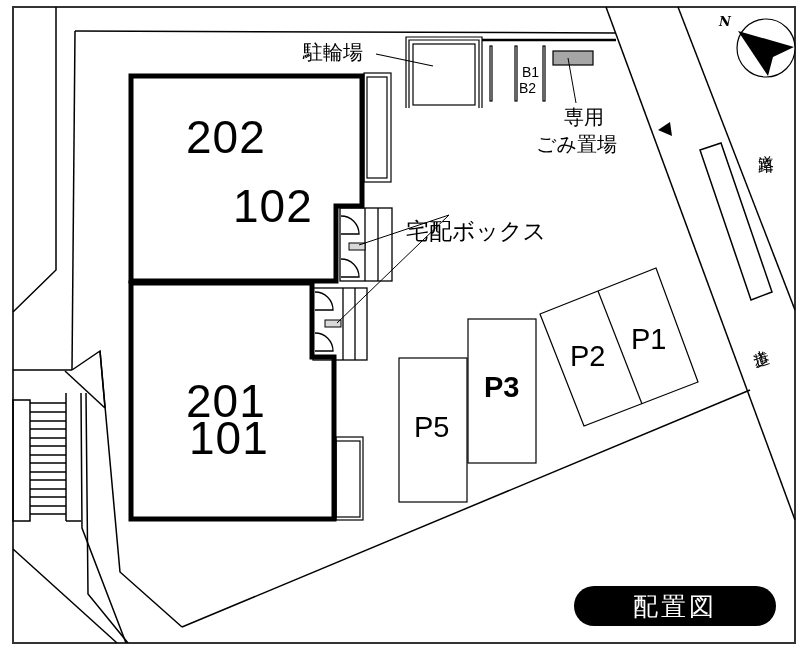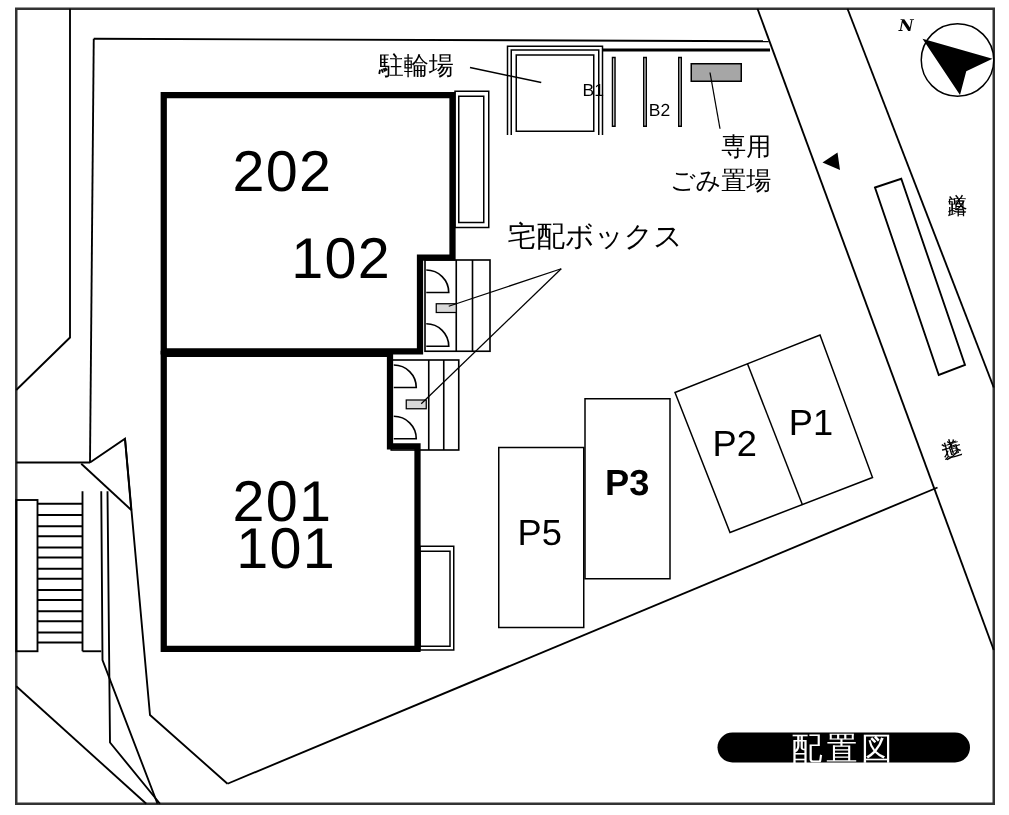--- a/index.html
+++ b/index.html
@@ -1,27 +1,27 @@
 <!DOCTYPE html>
 <html><head>
   <meta charset="utf-8">
   <style>
     html, body { margin: 0; padding: 0; background: #ffffff; }
     body { width: 807px; height: 652px; overflow: hidden; position: relative; font-family: "DejaVu Sans", sans-serif; }
     #plan { position: absolute; left: 0; top: 0; width: 807px; height: 652px; }
     .lbl { position: absolute; color: #000; white-space: nowrap; line-height: 1; }
     .unit { font-family: "Liberation Sans", sans-serif; font-size: 46px; letter-spacing: 1px; }
     .jp { font-family: "DejaVu Sans", sans-serif; font-size: 20px; }
-    .jp-big { font-family: Liberation Mono, monospace; font-size: 23px; }
+    .jp-big { font-family: Liberation Sans, sans-serif; font-size: 23px; margin-top: 40px; }
     .jp-v { font-family: "DejaVu Sans", sans-serif; font-size: 16px; writing-mode: vertical-rl; letter-spacing: 2px; }
     .pk { font-family: "Liberation Sans", sans-serif; font-size: 29px; }
     .bk { font-family: "Liberation Sans", sans-serif; font-size: 14px; }
     .north { font-family: "DejaVu Serif", serif; font-size: 13px; font-weight: bold; font-style: italic; }
     .title-pill {
-      position: absolute; left: 574px; top: 586px; width: 202px; height: 24px;
+      position: absolute; left: 574px; top: 586px; width: 202px; height: 40px;
       background: #000; border-radius: 20px; color: #fff;
       display: flex; align-items: center; justify-content: center;
       font-family: Liberation Mono, monospace; font-size: 25px; letter-spacing: 3px;
     }
   </style>
 </head>
 <body>
 
 <svg id="plan" viewBox="0 0 807 652" xmlns="http://www.w3.org/2000/svg">
 
@@ -125,24 +125,24 @@
     <polygon points="738,31 794,47 773,57 768,76" fill="#000"></polygon>
   </g>
 </svg>
 
 <div class="lbl unit" style="left:186px; top:114px;">202</div>
 <div class="lbl unit" style="left:189px; top:183px;margin-left:44px;">102</div>
 <div class="lbl unit" style="left:186px; top:346px;margin-top:32px;">201</div>
 <div class="lbl unit" style="left:189px; top:415px;">101</div>
 
 <div class="lbl jp" style="left:303px; top:42px;">駐輪場</div>
-<div class="lbl bk" style="left:466px; top:65px;">B1</div>
+<div class="lbl bk" style="left:522px; top:65px;">B1</div>
 <div class="lbl bk" style="left:519px; top:65px;margin-top:16px;">B2</div>
 
-<div class="lbl jp" style="left:577px; top:107px;">専用</div>
+<div class="lbl jp" style="left:564px; top:107px;">専用</div>
 <div class="lbl jp" style="left:536px; top:134px;">ごみ置場</div>
 
 <div class="lbl jp-big" style="left:406px; top:180px;">宅配ボックス</div>
 
 <div class="lbl jp-v" style="left:758px; top:143px;">道路</div>
 <div class="lbl jp-v" style="left:747px; top:338px; transform: rotate(-18deg);">歩道</div>
 
 <div class="lbl north" style="left:719px; top:15px;">N</div>
 
 <div class="lbl pk" style="left:631px; top:325px;">P1</div>

